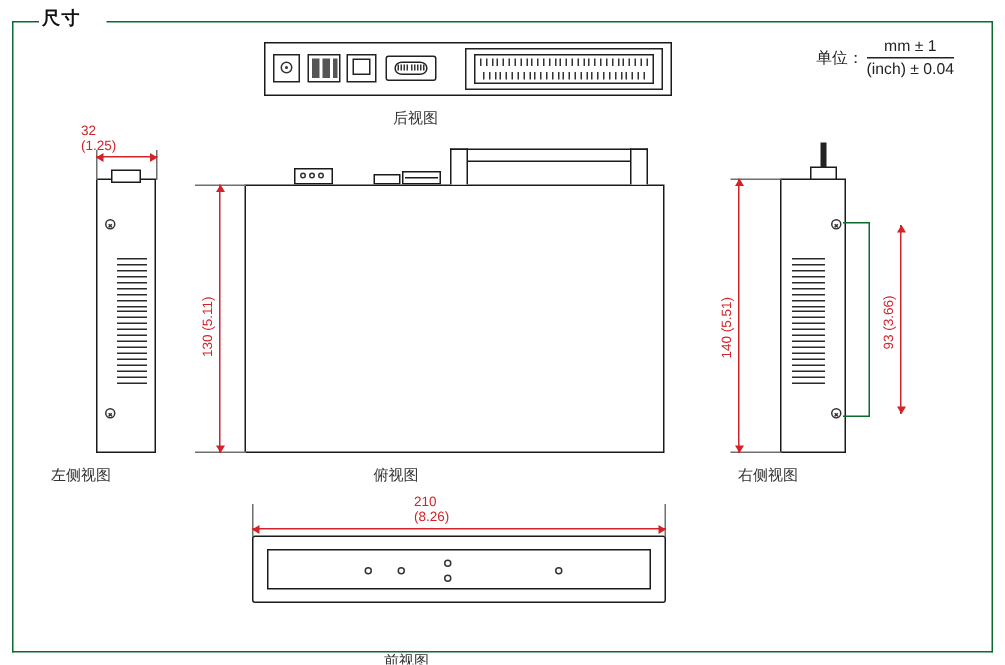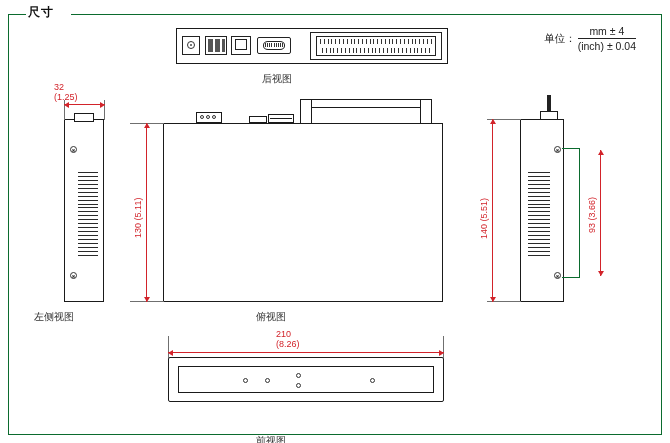--- a/index.html
+++ b/index.html
@@ -56,21 +56,21 @@
 <body>
 
 <div class="stage">
 
   <div class="frame"></div>
   <div class="title">尺寸</div>
 
   <div class="unit">
     <span class="lbl">单位：</span>
     <span class="frac">
-      <span class="num">mm ± 4</span>
+      <span class="num">mm ± 1</span>
       <span class="den">(inch) ± 0.04</span>
     </span>
   </div>
 
   <div class="box" style="left:176px;top:28px;width:272px;height:36px;"></div>
 
   <div class="conn" style="left:182px;top:36px;width:18px;height:19px;"></div>
   <div class="dot" style="left:187px;top:41px;width:8px;height:8px;"></div>
   <div class="dot" style="left:190px;top:44px;width:2px;height:2px;background:#333;"></div>
 
@@ -211,21 +211,21 @@
   <div class="dot" style="left:206px;top:115px;width:4px;height:4px;"></div>
   <div class="dot" style="left:212px;top:115px;width:4px;height:4px;"></div>
   <div class="box" style="left:249px;top:116px;width:18px;height:7px;"></div>
   <div class="box" style="left:268px;top:114px;width:26px;height:9px;"></div>
   <div class="thin" style="left:270px;top:118px;width:22px;height:1px;"></div>
 
   <div class="box" style="left:300px;top:99px;width:12px;height:24px;border-bottom:none;"></div>
   <div class="box" style="left:420px;top:99px;width:12px;height:24px;border-bottom:none;"></div>
   <div class="thin" style="left:300px;top:99px;width:132px;height:1px;"></div>
   <div class="thin" style="left:312px;top:107px;width:108px;height:1px;"></div>
-  <div class="caption" style="left:256px;top:310px;width:100px;">俯视图</div>
+  <div class="caption" style="left:249px;top:310px;width:100px;">俯视图</div>
 
   <div class="ext" style="left:130px;top:123px;width:34px;height:1px;"></div>
   <div class="ext" style="left:130px;top:301px;width:34px;height:1px;"></div>
   <div class="dim" style="left:146px;top:123px;width:1px;height:179px;"></div>
   <div class="arrU" style="left:143.5px;top:123px;"></div>
   <div class="arrD" style="left:143.5px;top:297px;"></div>
   <div class="dimtxt vert" style="left:133px;top:188px;height:60px;">
     <span>130</span>
     <span>(5.11)</span>
   </div>
@@ -252,20 +252,21 @@
       <i></i>
       <i></i>
       <i></i>
       <i></i>
       <i></i>
       <i></i>
       <i></i>
       <i></i>
       <i></i>
   </div>
+  <div class="caption" style="left:492px;top:310px;width:100px;">右侧视图</div>
 
   <div class="ext" style="left:487px;top:119px;width:34px;height:1px;"></div>
   <div class="ext" style="left:487px;top:301px;width:34px;height:1px;"></div>
   <div class="dim" style="left:492px;top:119px;width:1px;height:183px;"></div>
   <div class="arrU" style="left:489.5px;top:119px;"></div>
   <div class="arrD" style="left:489.5px;top:297px;"></div>
   <div class="dimtxt vert" style="left:479px;top:188px;height:60px;">
     <span>140</span>
     <span>(5.51)</span>
   </div>

